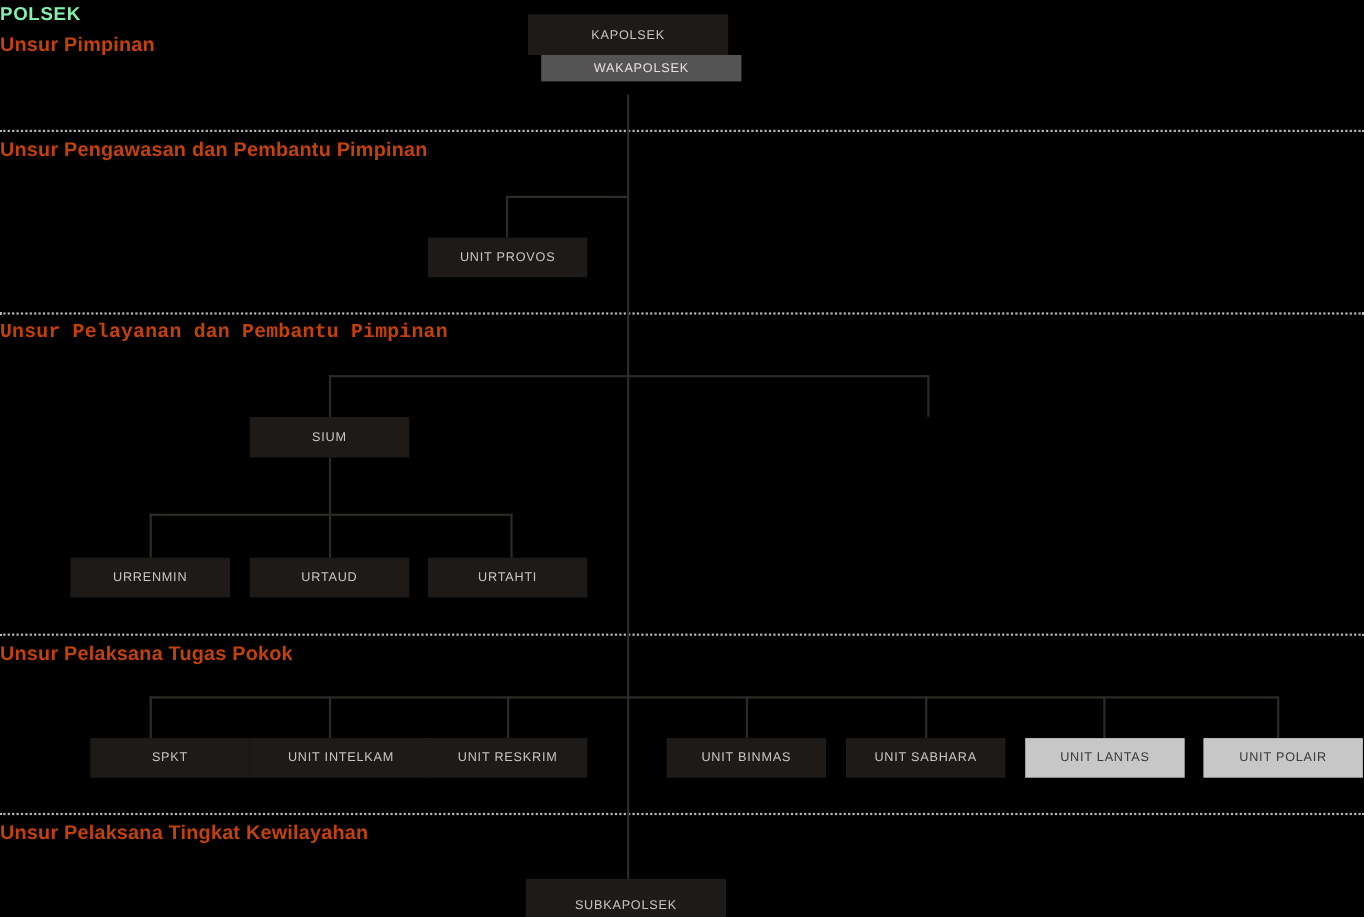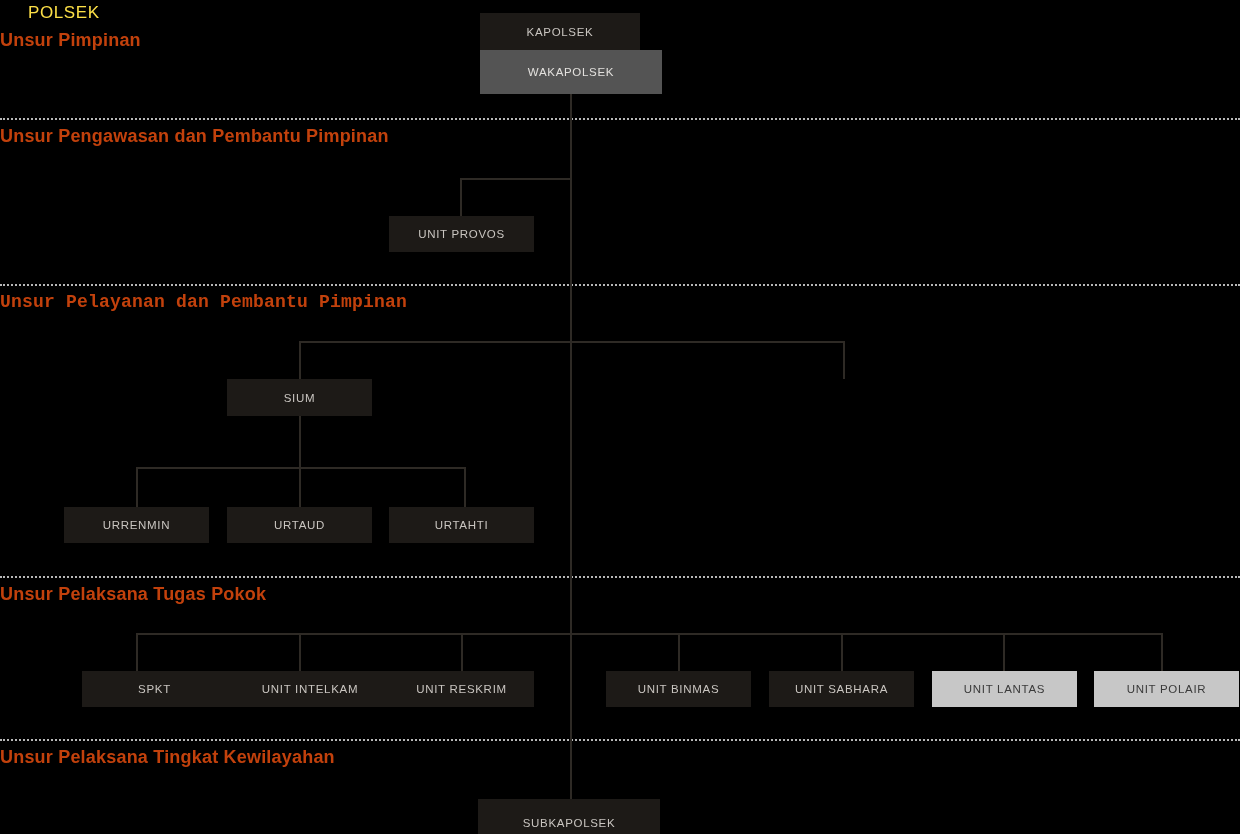--- a/index.html
+++ b/index.html
@@ -23,26 +23,25 @@
   .caption{
     position:absolute;left:0;
     color:#c2410c;
     font-size:18px;
     font-weight:bold;
     letter-spacing:.2px;
     white-space:nowrap;
   }
   .title-main{
     position:absolute;left:0;
-    color:#fde047;
+    color:#86efac;
     font-size:17px;
-    font-weight:normal;
+    font-weight:bold;
     letter-spacing:.6px;
     white-space:nowrap;
-    padding-left:28px;
   }
   
   .box{
     position:absolute;
     display:flex;align-items:center;justify-content:center;
     box-sizing:border-box;
     font-size:11.5px;
     letter-spacing:.7px;
     text-align:center;
     white-space:nowrap;
@@ -91,25 +90,25 @@
 
   <div class="ln h" style="left:136px;top:633px;width:1026px;"></div>
   <div class="ln v" style="left:136px;top:633px;height:38px;"></div>
   <div class="ln v" style="left:299px;top:633px;height:38px;"></div>
   <div class="ln v" style="left:461px;top:633px;height:38px;"></div>
   <div class="ln v" style="left:678px;top:633px;height:38px;"></div>
   <div class="ln v" style="left:841px;top:633px;height:38px;"></div>
   <div class="ln v" style="left:1003px;top:633px;height:38px;"></div>
   <div class="ln v" style="left:1161px;top:633px;height:38px;"></div>
 
-  <div class="box dark" style="left:480px;top:13px;width:160px;height:37px;">
+  <div class="box dark" style="left:480px;top:13px;width:182px;height:37px;">
     <span>KAPOLSEK</span>
   </div>
 
-  <div class="box mid" style="left:480px;top:50px;width:182px;height:44px;">
+  <div class="box mid" style="left:492px;top:50px;width:182px;height:24px;">
     <span>WAKAPOLSEK</span>
   </div>
 
   <div class="box dark" style="left:389px;top:216px;width:145px;height:36px;">
     <span>UNIT PROVOS</span>
   </div>
 
   <div class="box dark" style="left:227px;top:379px;width:145px;height:37px;">
     <span>SIUM</span>
   </div>

